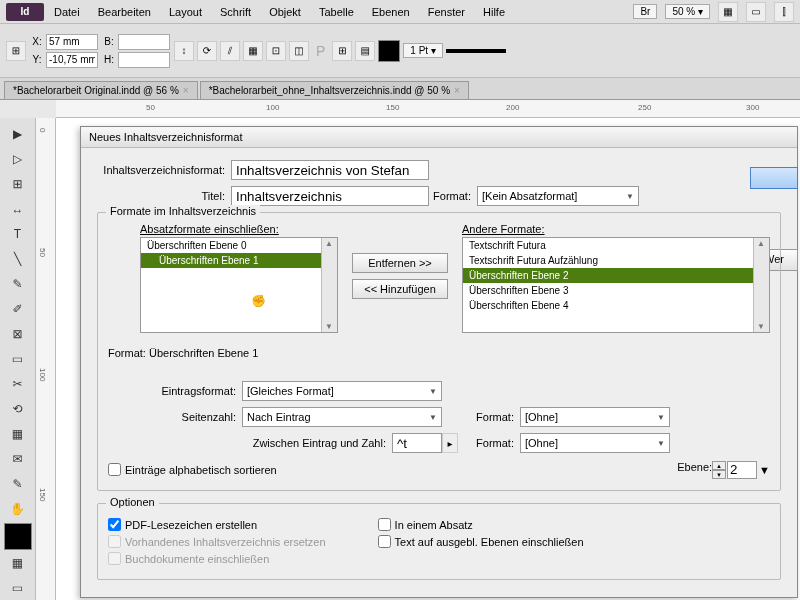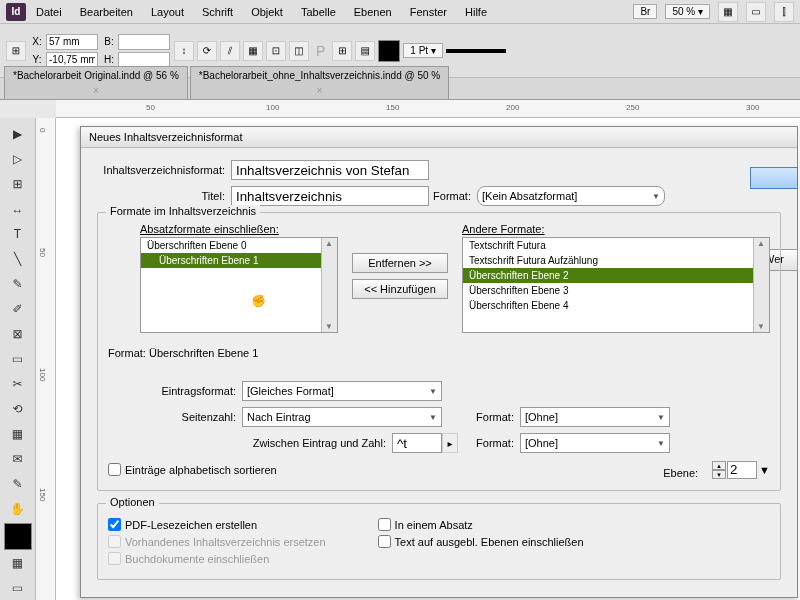--- a/index.html
+++ b/index.html
@@ -1,30 +1,30 @@
 <!DOCTYPE html>
 <html><head>
 <meta charset="utf-8">
 <style>
 * { box-sizing: border-box; font-family: "Segoe UI", Tahoma, sans-serif; }
 body { margin:0; background:#e8e8e8; overflow:hidden; width:800px; height:600px; font-size:11px; }
 .menubar { background:#e0e0e0; height:24px; display:flex; align-items:center; padding:0 6px; gap:2px; border-bottom:1px solid #bbb; }
-.app-icon { width:20px; height:18px; background:#4a2a4a; color:#fff; font-size:10px; display:flex; align-items:center; justify-content:center; border-radius:2px; font-weight:bold; }
+.app-icon { width:38px; height:18px; background:#4a2a4a; color:#fff; font-size:10px; display:flex; align-items:center; justify-content:center; border-radius:2px; font-weight:bold; }
 .menu-item { padding:2px 8px; cursor:pointer; }
 .menu-right { margin-left:auto; display:flex; align-items:center; gap:8px; }
 .menu-drop { border:1px solid #aaa; padding:1px 6px; background:#f5f5f5; font-size:10px; }
 .ctrlbar { background:#e0e0e0; height:54px; border-bottom:1px solid #bbb; display:flex; align-items:center; padding:2px 6px; gap:4px; }
 .ctrl-group { display:flex; flex-direction:column; gap:2px; }
 .ctrl-row { display:flex; align-items:center; gap:2px; font-size:10px; }
 .ctrl-row input { width:52px; height:16px; font-size:10px; border:1px solid #aaa; }
 .ctrl-label { width:14px; text-align:center; }
 .icon-btn { width:20px; height:20px; border:1px solid #ccc; background:#eee; display:flex; align-items:center; justify-content:center; font-size:10px; }
 .swatch { width:22px; height:22px; border:1px solid #888; }
 .tabs { background:#d8d8d8; height:22px; display:flex; align-items:flex-end; border-bottom:1px solid #999; padding-left:4px; }
-.tab { background:#ccc; border:1px solid #999; border-bottom:none; padding:3px 8px; font-size:10px; display:flex; align-items:center; gap:4px; margin-right:2px;flex-direction:column; }
+.tab { background:#ccc; border:1px solid #999; border-bottom:none; padding:3px 8px; font-size:10px; display:flex; align-items:center; gap:4px; margin-right:2px; }
 .tab .x { color:#999; cursor:pointer; }
 .ruler-h { background:#f5f5f5; height:18px; border-bottom:1px solid #bbb; display:flex; font-size:8px; color:#666; position:relative; margin-left:56px; overflow:hidden; }
 .ruler-h span { position:absolute; top:3px; }
 .workspace { display:flex; height:calc(600px - 24px - 54px - 22px - 18px); }
 .toolbox { width:36px; background:#e0e0e0; border-right:1px solid #bbb; display:flex; flex-direction:column; align-items:center; padding-top:4px; gap:2px; }
 .tool { width:28px; height:24px; display:flex; align-items:center; justify-content:center; border:1px solid transparent; font-size:12px; color:#333; }
 .tool.swatch-fill { background:#000; border:1px solid #888; height:28px; }
 .ruler-v { width:20px; background:#f5f5f5; border-right:1px solid #bbb; position:relative; font-size:8px; color:#666; }
 .ruler-v span { position:absolute; left:2px; writing-mode:vertical-rl; }
 .canvas { flex:1; background:#fff; position:relative; }
@@ -132,21 +132,21 @@
       <span>*Bachelorarbeit_ohne_Inhaltsverzeichnis.indd @ 50 %</span>
       <span class="x">×</span>
     </div>
 </div>
 
 <div class="ruler-h">
   <span style="left:90px">50</span>
   <span style="left:210px">100</span>
   <span style="left:330px">150</span>
   <span style="left:450px">200</span>
-  <span style="left:570px">250</span>
+  <span style="left:582px">250</span>
   <span style="left:690px">300</span>
 </div>
 
 <div class="workspace">
   <div class="toolbox">
     <div class="tool">▶</div>
     <div class="tool">▷</div>
     <div class="tool">⊞</div>
     <div class="tool">↔</div>
     <div class="tool">T</div>
@@ -182,21 +182,21 @@
   </div>
   <div class="dlg-body">
     <div class="form-row">
       <div class="form-label">Inhaltsverzeichnisformat:</div>
       <input class="text-input" value="Inhaltsverzeichnis von Stefan" style="">
     </div>
     <div class="form-row">
       <div class="form-label">Titel:</div>
       <input class="text-input" value="Inhaltsverzeichnis" style="">
       <div style="width:48px;text-align:right;padding-right:6px;">Format:</div>
-      <div class="dropdown" style="width:188px;border-radius:8px;">
+      <div class="dropdown" style="width:162px;">
           <span>[Kein Absatzformat]</span>
           <span class="arrow">▼</span>
         </div>
     </div>
 
     <div class="fieldset">
       <div class="fieldset-label">Formate im Inhaltsverzeichnis</div>
       <div class="lists-row">
         <div class="list-col" style="flex:0 0 230px;padding-left:32px;">
           <div class="list-head">Absatzformate einschließen:</div>
@@ -253,21 +253,21 @@
         <div class="dropdown" style="width:150px;">
             <span>[Ohne]</span>
             <span class="arrow">▼</span>
           </div>
       </div>
       <div style="display:flex;align-items:center;justify-content:space-between;margin-top:4px;">
         <div class="check-row">
           <input type="checkbox" style="">
           <span>Einträge alphabetisch sortieren</span>
         </div>
-        <div style="display:flex;align-items:flex-end;gap:14px;">
+        <div style="display:flex;align-items:flex-start;gap:0;">
           <span>Ebene:</span>
           <div class="spinner">
             <div class="sp-btns">
                 <div>▴</div>
                 <div>▾</div>
               </div>
             <input value="2" style="">
             <span class="arrow" style="margin-left:2px;">▼</span>
           </div>
         </div>

